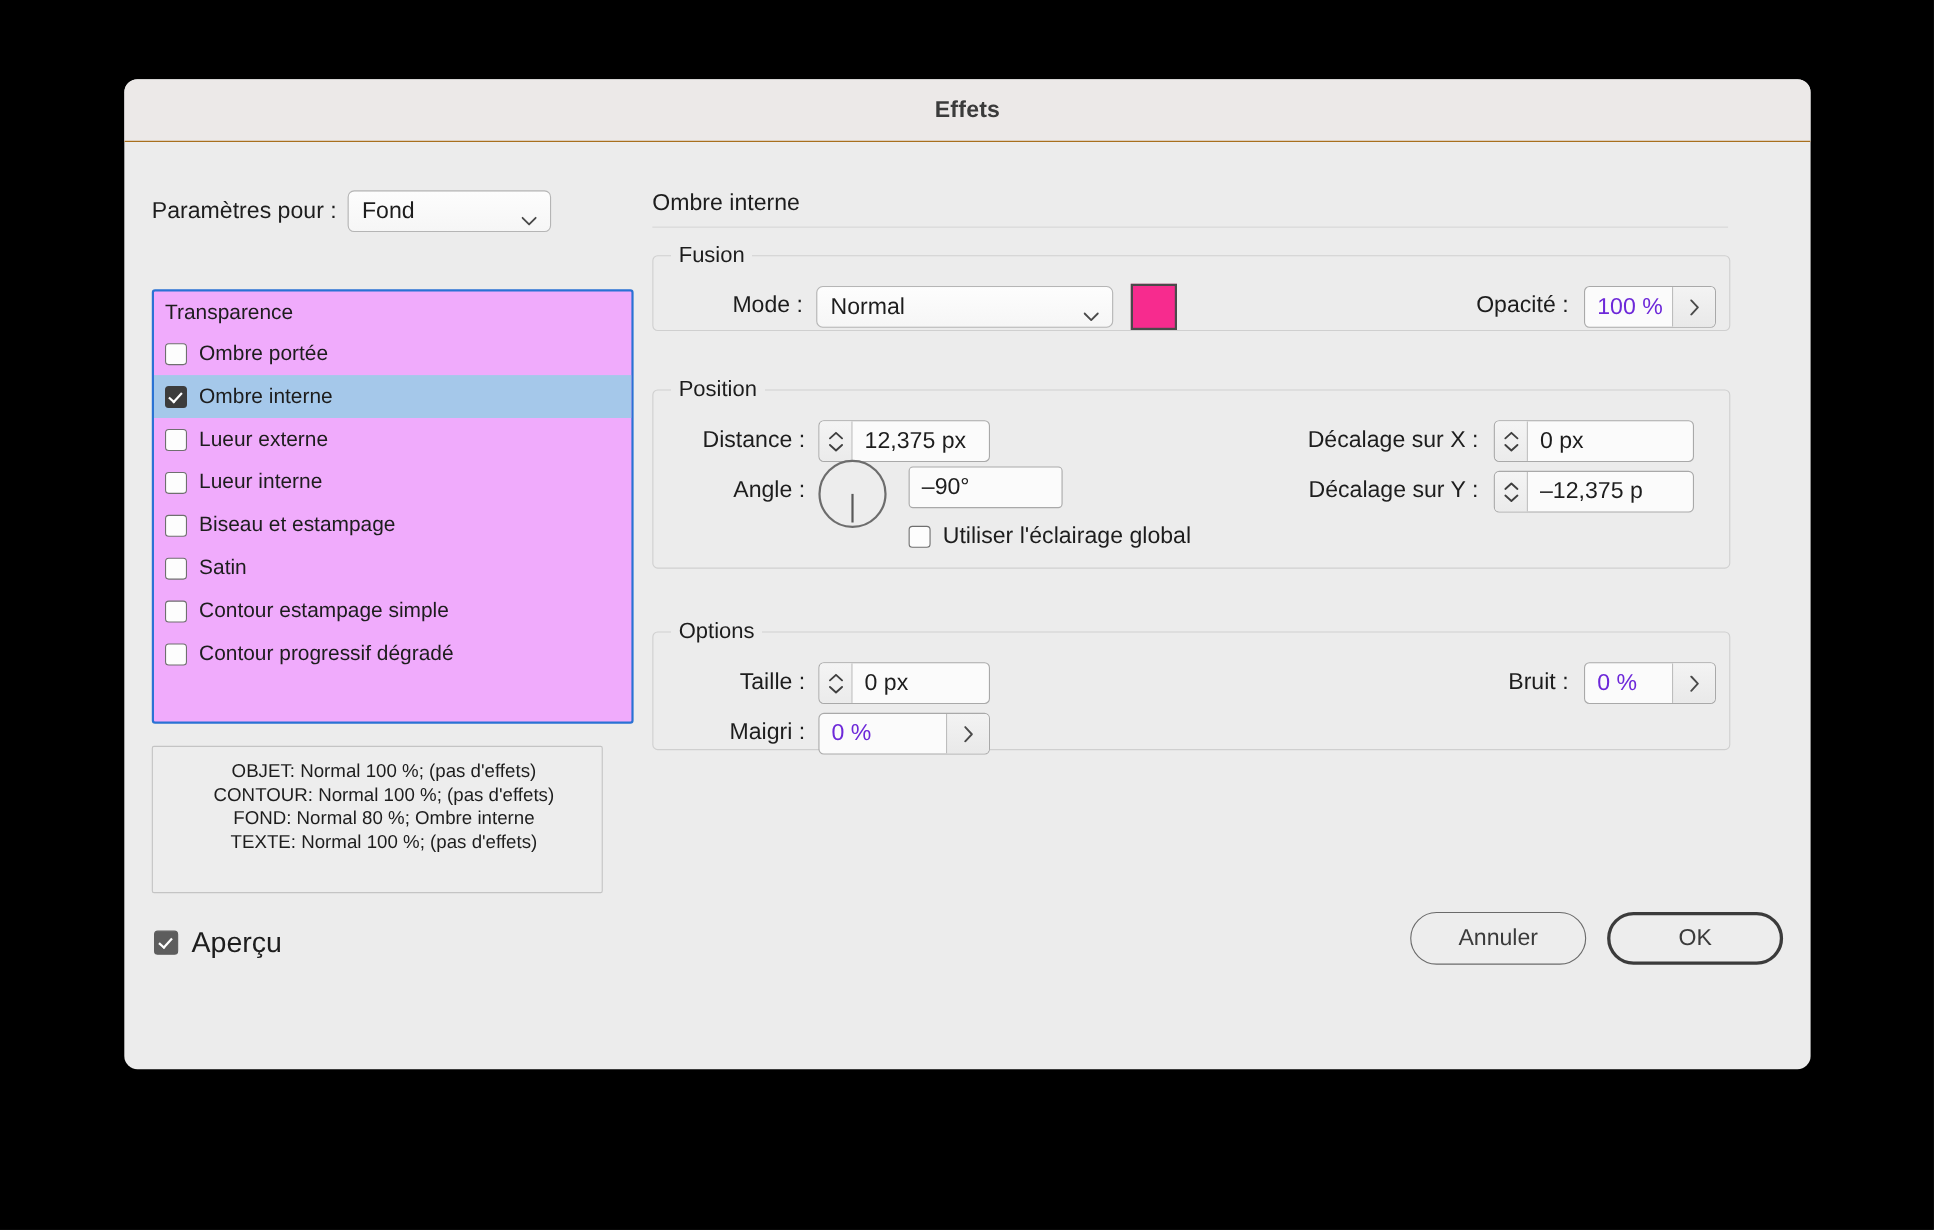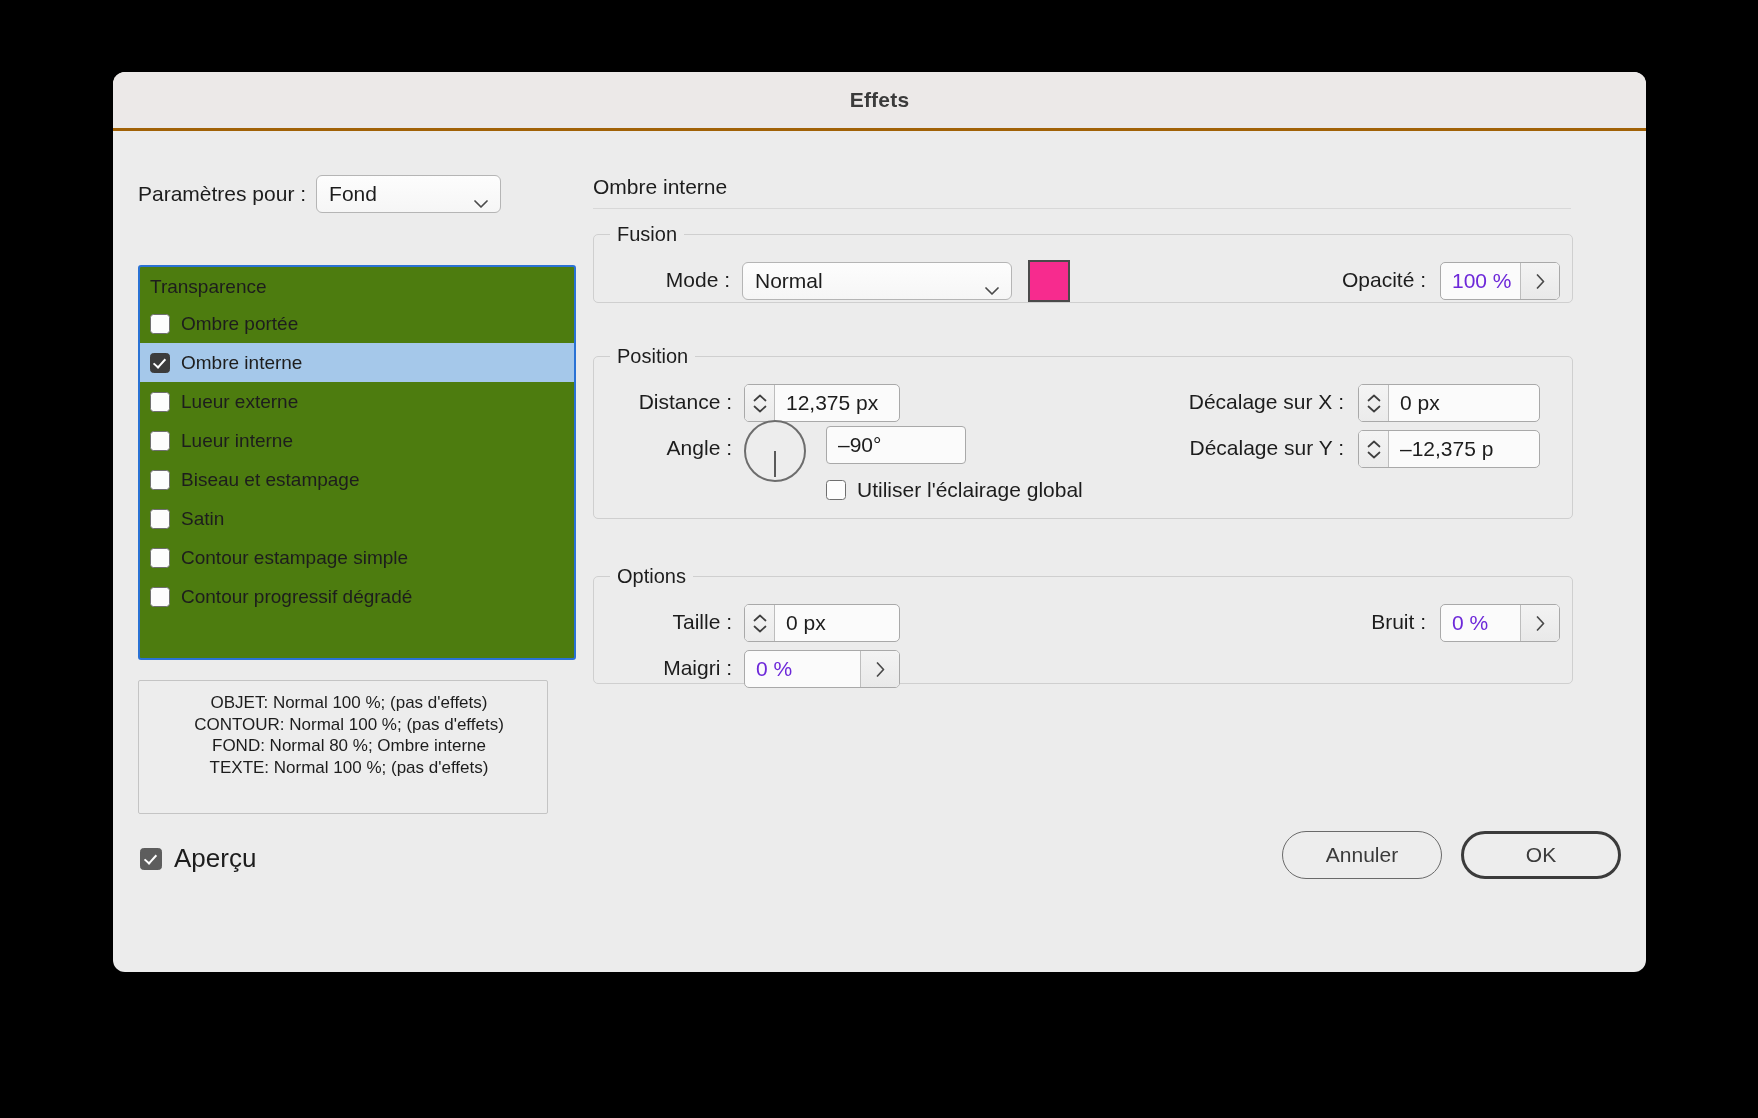--- a/index.html
+++ b/index.html
@@ -24,21 +24,21 @@
     height: 900px;
     background: #ececec;
     border-radius: 12px;
     box-shadow: 0 10px 40px rgba(0,0,0,0.55);
     overflow: hidden;
   }
 
   #titlebar {
     height: 56px;
     background: #ece9e8;
-    border-bottom: 3px solid #a16207;
+    border-bottom: 1px solid #a16207;
     display: flex;
     align-items: center;
     justify-content: center;
   }
   #titlebar .title {
     font-size: 21px;
     font-weight: bold;
     color: #3b3b3b;
     letter-spacing: 0.2px;
   }
@@ -84,21 +84,21 @@
     height: 9px;
   }
 
   
   #effects-list {
     position: absolute;
     left: 25px;
     top: 134px;
     width: 438px;
     height: 395px;
-    background: #4d7c0f;
+    background: #f0abfc;
     border: 2px solid #2a72d4;
     border-radius: 3px;
     box-sizing: border-box;
     overflow: hidden;
   }
   .list-header {
     font-size: 19px;
     color: #1d1d1d;
     padding: 9px 0 6px 10px;
   }

